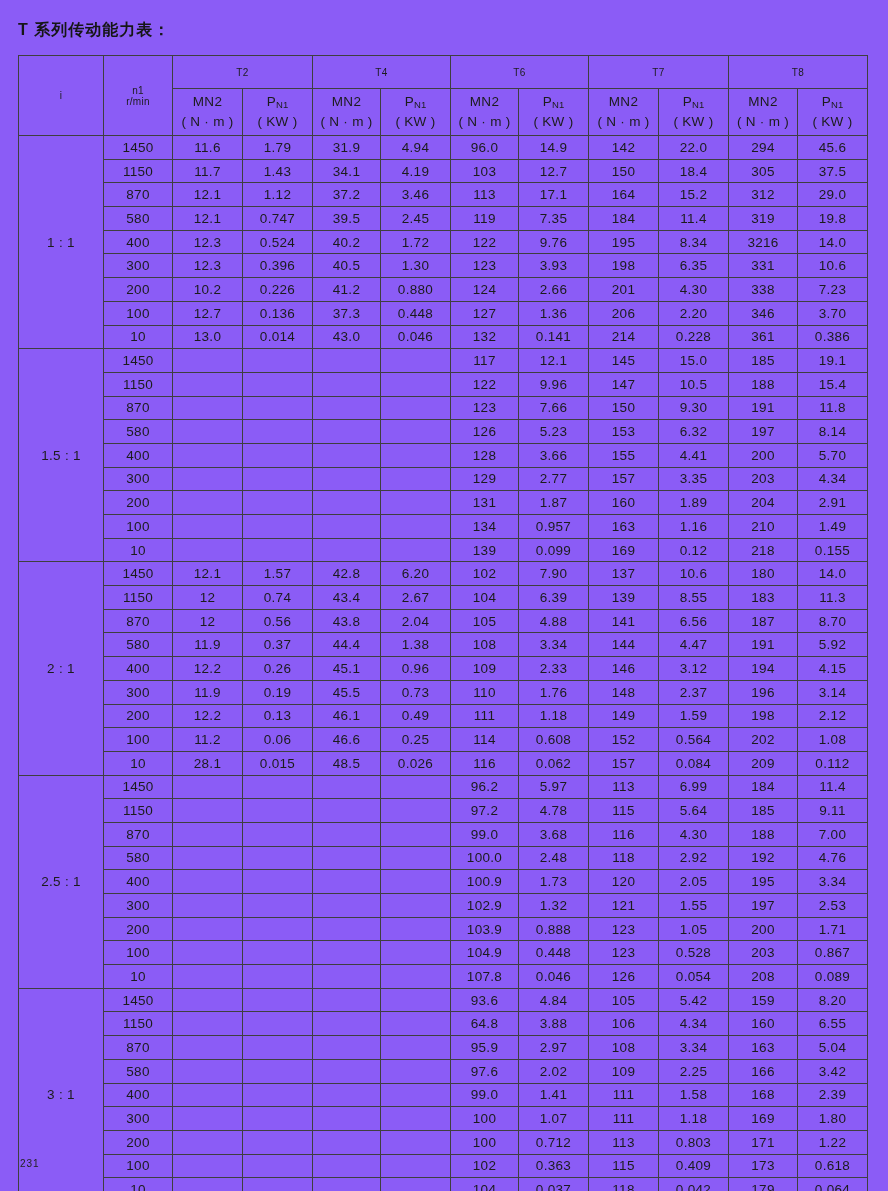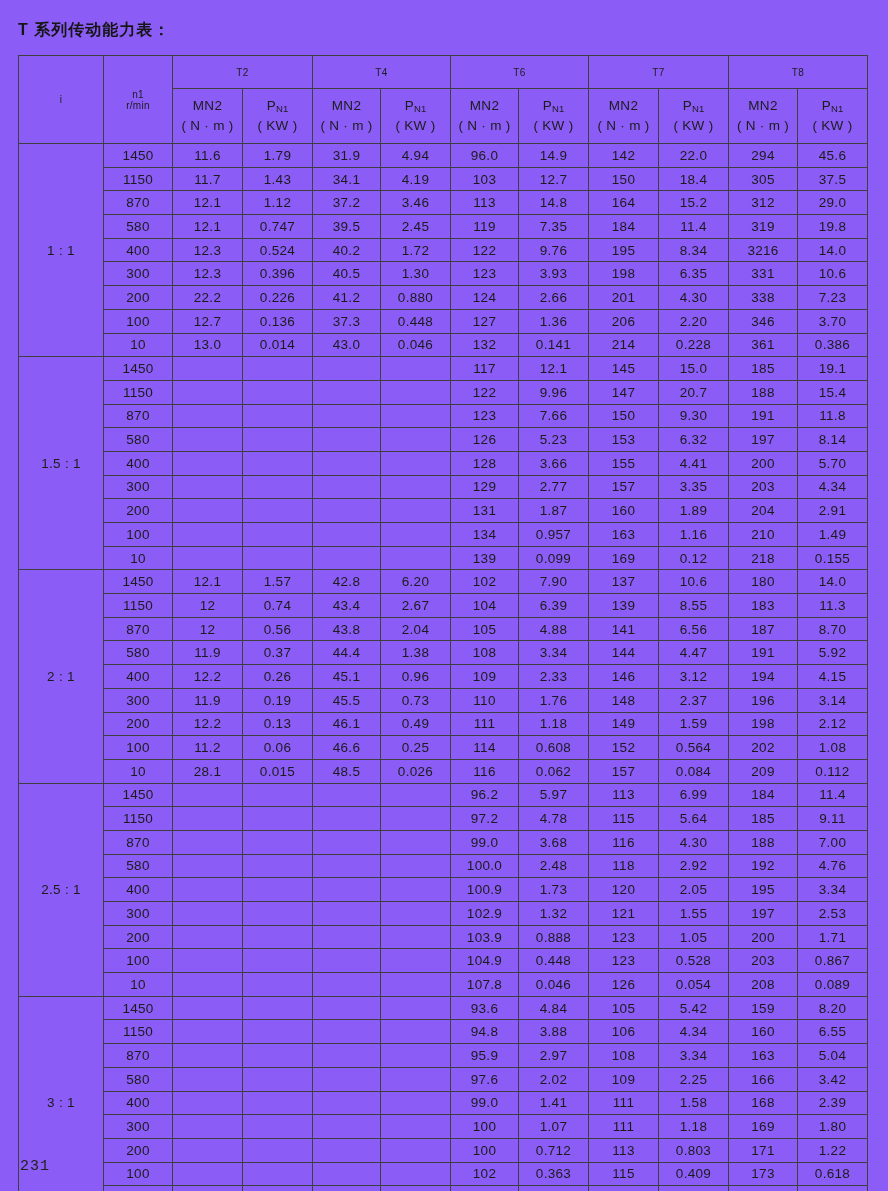--- a/index.html
+++ b/index.html
@@ -41,38 +41,37 @@
     padding: 0;
     font-weight: normal;
     font-size: 13.5px;
     letter-spacing: 0.3px;
     color: #1c1c1c;
     overflow: hidden;
     white-space: nowrap;
   }
   tr.series-row { height: 33px; }
   tr.series-row th { font-size: 10px; }
-  tr.subhead-row { height: 55px; margin-left: 24px; }
+  tr.subhead-row { height: 47px; margin-left: 24px; }
   tr.subhead-row th { font-size: 13.5px; line-height: 1.45; }
   .ln { display: block; }
   sub { font-size: 9.5px; vertical-align: -2px; letter-spacing: 0; }
   tbody td { height: 22.7px; }
   td.ratio {
     font-weight: bold;
     font-size: 14px;
     letter-spacing: 0.5px;
   }
   .pagenum {
     position: absolute;
     left: 20px;
     top: 1158px;
-    font-size: 15px;
+    font-size: 10px;
     letter-spacing: 1px;
     color: #222;
-    font-family: Liberation Mono, monospace;
   }
 </style>
 </head>
 <body>
 
 <div class="page">
   <div class="title">T 系列传动能力表：</div>
 
   <table class="cap">
     <colgroup>
@@ -173,21 +172,21 @@
           <td>305</td>
           <td>37.5</td>
         </tr>
         <tr>
           <td class="n1">870</td>
           <td>12.1</td>
           <td>1.12</td>
           <td>37.2</td>
           <td>3.46</td>
           <td>113</td>
-          <td>14.8</td>
+          <td>17.1</td>
           <td>164</td>
           <td>15.2</td>
           <td>312</td>
           <td>29.0</td>
         </tr>
         <tr>
           <td class="n1">580</td>
           <td>12.1</td>
           <td>0.747</td>
           <td>39.5</td>
@@ -220,21 +219,21 @@
           <td>1.30</td>
           <td>123</td>
           <td>3.93</td>
           <td>198</td>
           <td>6.35</td>
           <td>331</td>
           <td>10.6</td>
         </tr>
         <tr>
           <td class="n1">200</td>
-          <td>22.2</td>
+          <td>10.2</td>
           <td>0.226</td>
           <td>41.2</td>
           <td>0.880</td>
           <td>124</td>
           <td>2.66</td>
           <td>201</td>
           <td>4.30</td>
           <td>338</td>
           <td>7.23</td>
         </tr>
@@ -280,21 +279,21 @@
         </tr>
         <tr>
           <td class="n1">1150</td>
           <td></td>
           <td></td>
           <td></td>
           <td></td>
           <td>122</td>
           <td>9.96</td>
           <td>147</td>
-          <td>20.7</td>
+          <td>10.5</td>
           <td>188</td>
           <td>15.4</td>
         </tr>
         <tr>
           <td class="n1">870</td>
           <td></td>
           <td></td>
           <td></td>
           <td></td>
           <td>123</td>
@@ -631,21 +630,21 @@
           <td>5.42</td>
           <td>159</td>
           <td>8.20</td>
         </tr>
         <tr>
           <td class="n1">1150</td>
           <td></td>
           <td></td>
           <td></td>
           <td></td>
-          <td>94.8</td>
+          <td>64.8</td>
           <td>3.88</td>
           <td>106</td>
           <td>4.34</td>
           <td>160</td>
           <td>6.55</td>
         </tr>
         <tr>
           <td class="n1">870</td>
           <td></td>
           <td></td>

